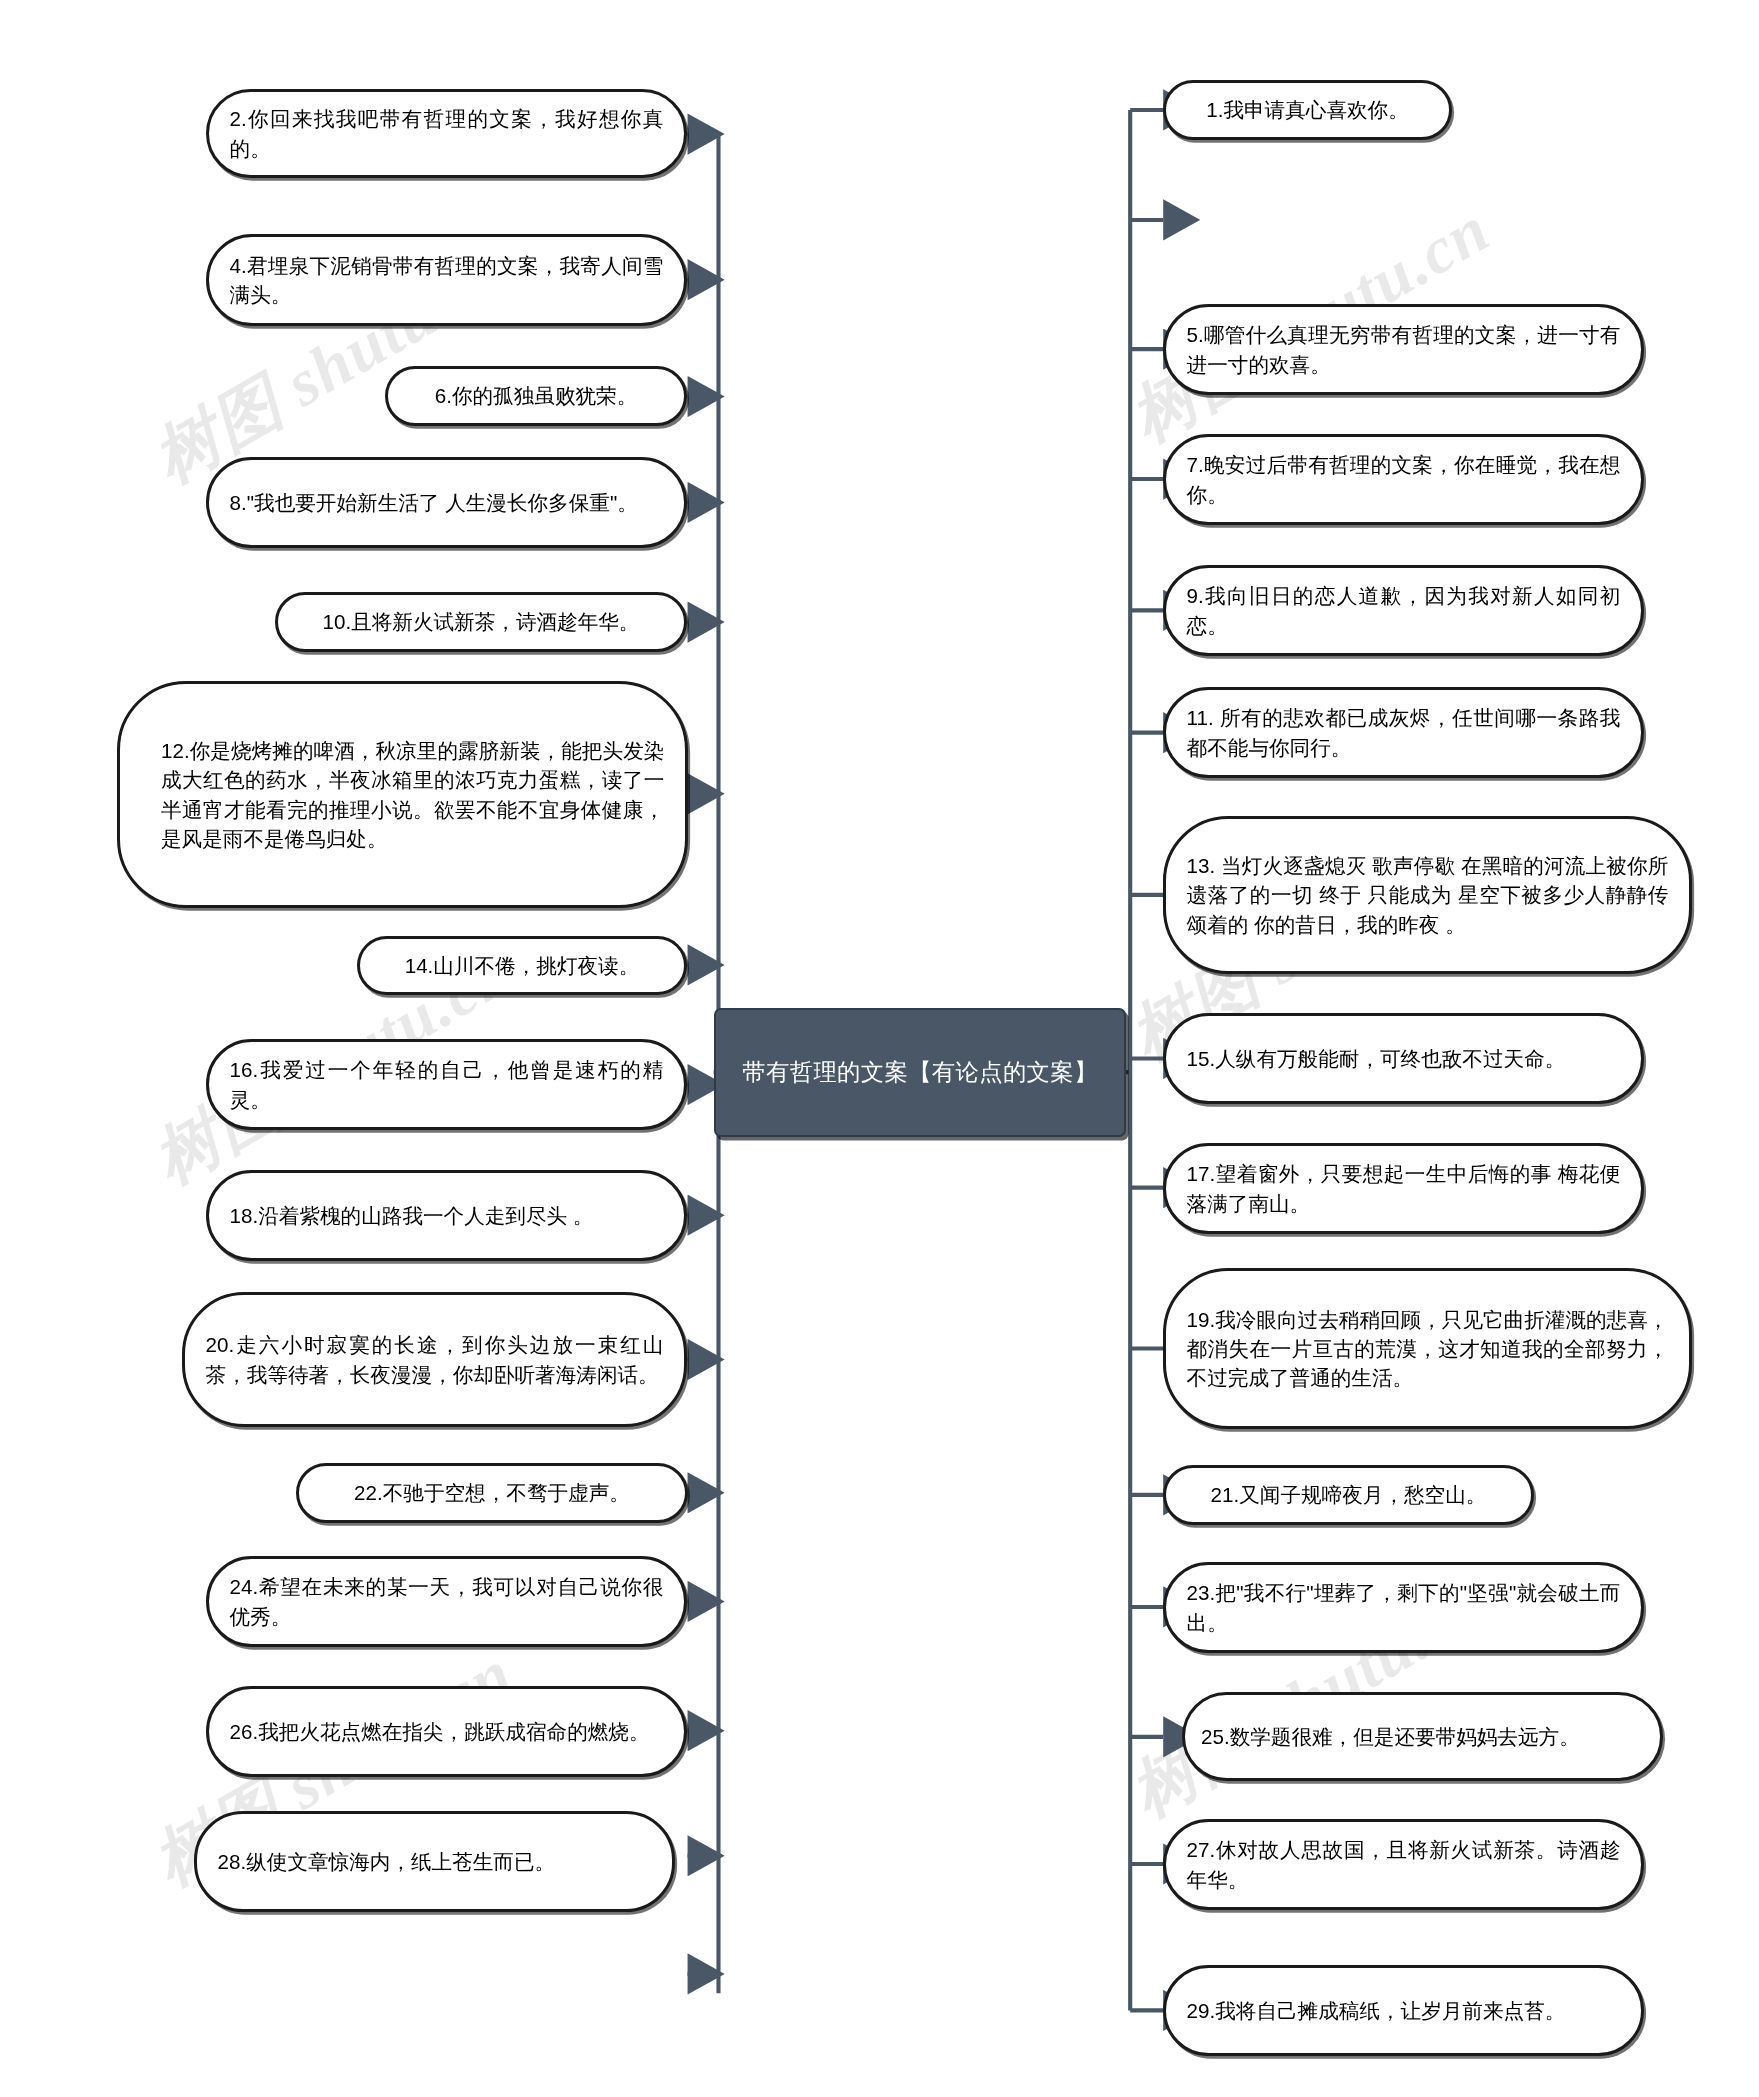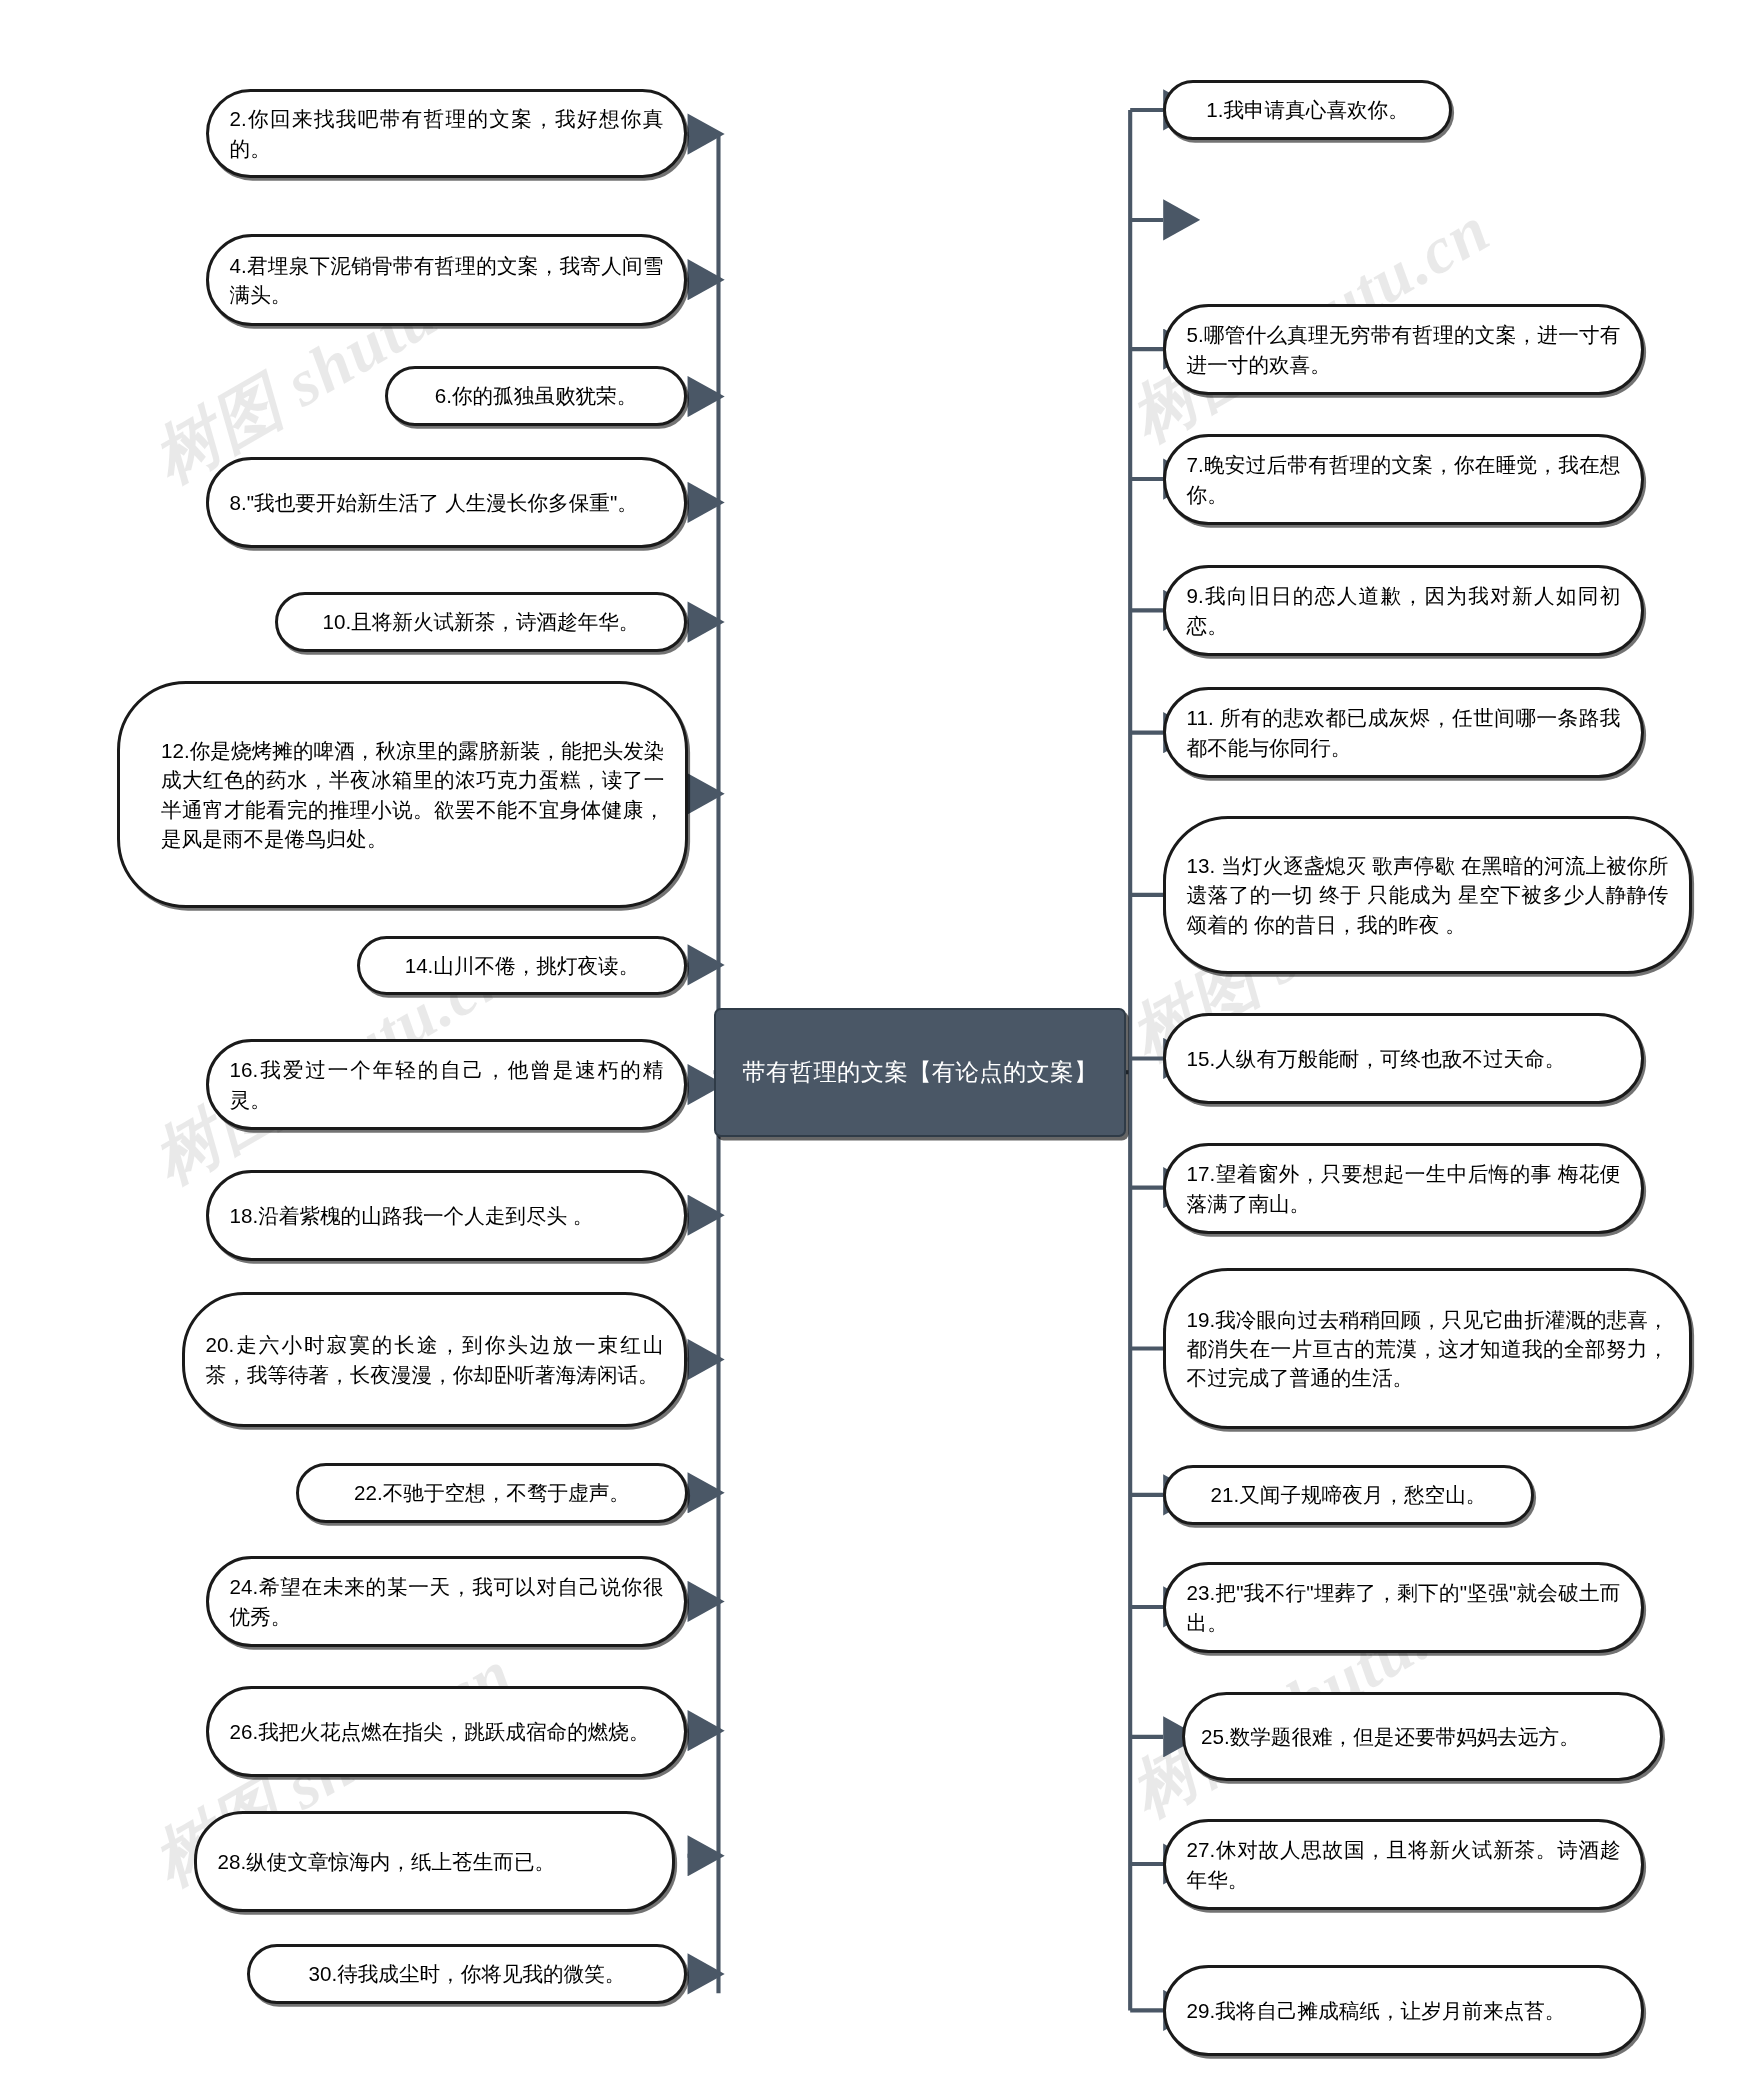--- a/index.html
+++ b/index.html
@@ -218,23 +218,20 @@
   </div>
 
   <div class="node left" style="left:206px; top:1686px; width:481px; height:91px;">
     <span class="txt">26.我把火花点燃在指尖，跳跃成宿命的燃烧。</span>
   </div>
 
   <div class="node left" style="left:194px; top:1811px; width:481px; height:101px;">
     <span class="txt">28.纵使文章惊海内，纸上苍生而已。</span>
   </div>
 
-  <div class="node left short" style="left:247px; top:1944px; width:440px; height:60px;">
-    <span class="txt">30.待我成尘时，你将见我的微笑。</span>
-  </div>
 
   <div id="root-node" style="left:714px; top:1008px; width:412px; height:129px;">
     <span class="txt">带有哲理的文案【有论点的文案】</span>
   </div>
 
   <div class="node right short" style="left:1163px; top:80px; width:289px; height:60px;">
     <span class="txt">1.我申请真心喜欢你。</span>
   </div>
 
 

